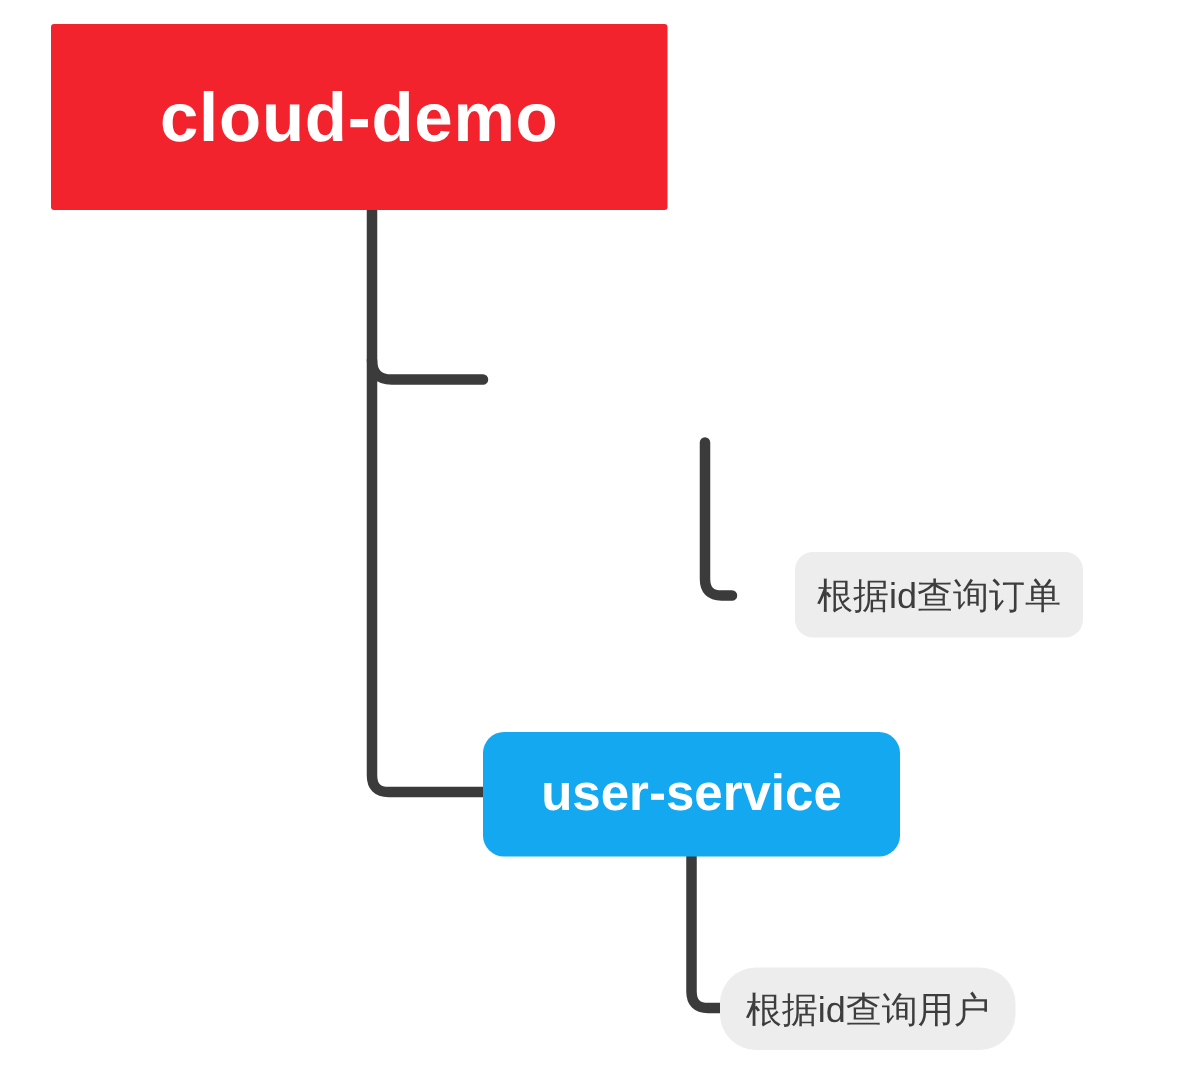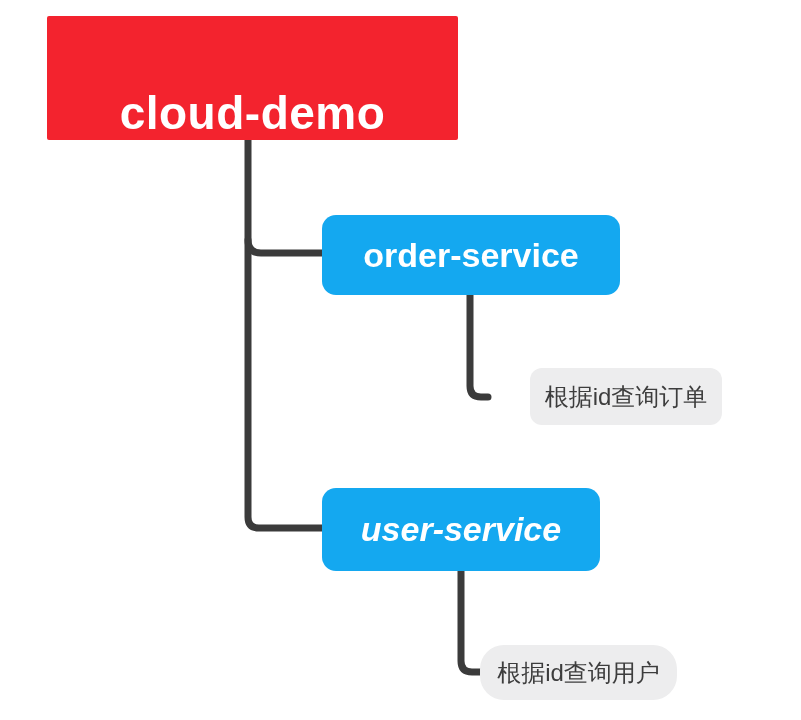--- a/index.html
+++ b/index.html
@@ -30,29 +30,28 @@
   }
   .node {
     position: absolute;
     display: flex;
     align-items: center;
     justify-content: center;
     box-sizing: border-box;
     white-space: nowrap;
   }
   .node-root {
-    left: 47px;
+    left: 34px;
     top: 16px;
     width: 411px;
     height: 124px;
     border-radius: 2px;
     font-size: 46px;
     font-weight: 700;
     letter-spacing: 0.5px;
-    align-items: flex-end;
   }
   .node-branch {
     border-radius: 14px;
     font-size: 34px;
     font-weight: 700;
   }
   .node-branch.order {
     left: 322px;
     top: 215px;
     width: 298px;
@@ -93,29 +92,26 @@
     <path d="M248 140 L248 517 Q248 528 259 528 L322 528" style="stroke: rgb(59, 59, 59);"></path>
     <path d="M248 240 Q248 253 261 253 L322 253" style="stroke: rgb(59, 59, 59);"></path>
     <path d="M470 295 L470 386 Q470 397 481 397 L488 397" style="stroke: rgb(59, 59, 59);"></path>
     <path d="M461 571 L461 661 Q461 672 472 672 L480 672" style="stroke: rgb(59, 59, 59);"></path>
   </svg>
 
   <div class="node node-root" style="background-color: rgb(243, 35, 46); color: rgb(255, 255, 255);">
     <span>cloud-demo</span>
   </div>
 
-  <div class="node node-branch order" style="background-color: rgb(20, 168, 240); color: rgb(255, 255, 255);">
-    <span>order-service</span>
-  </div>
 
   <div class="node node-leaf leaf-order" style="background-color: rgb(237, 237, 238); color: rgb(61, 61, 61);">
     <span>根据id查询订单</span>
   </div>
 
-  <div class="node node-branch user" style="background-color: rgb(20, 168, 240); color: rgb(255, 255, 255); font-style: italic;">
+  <div class="node node-branch user" style="background-color: rgb(20, 168, 240); color: rgb(255, 255, 255);">
     <span>user-service</span>
   </div>
 
   <div class="node node-leaf leaf-user" style="background-color: rgb(237, 237, 238); color: rgb(61, 61, 61);">
     <span>根据id查询用户</span>
   </div>
 
 </div>
 
 </body></html>

